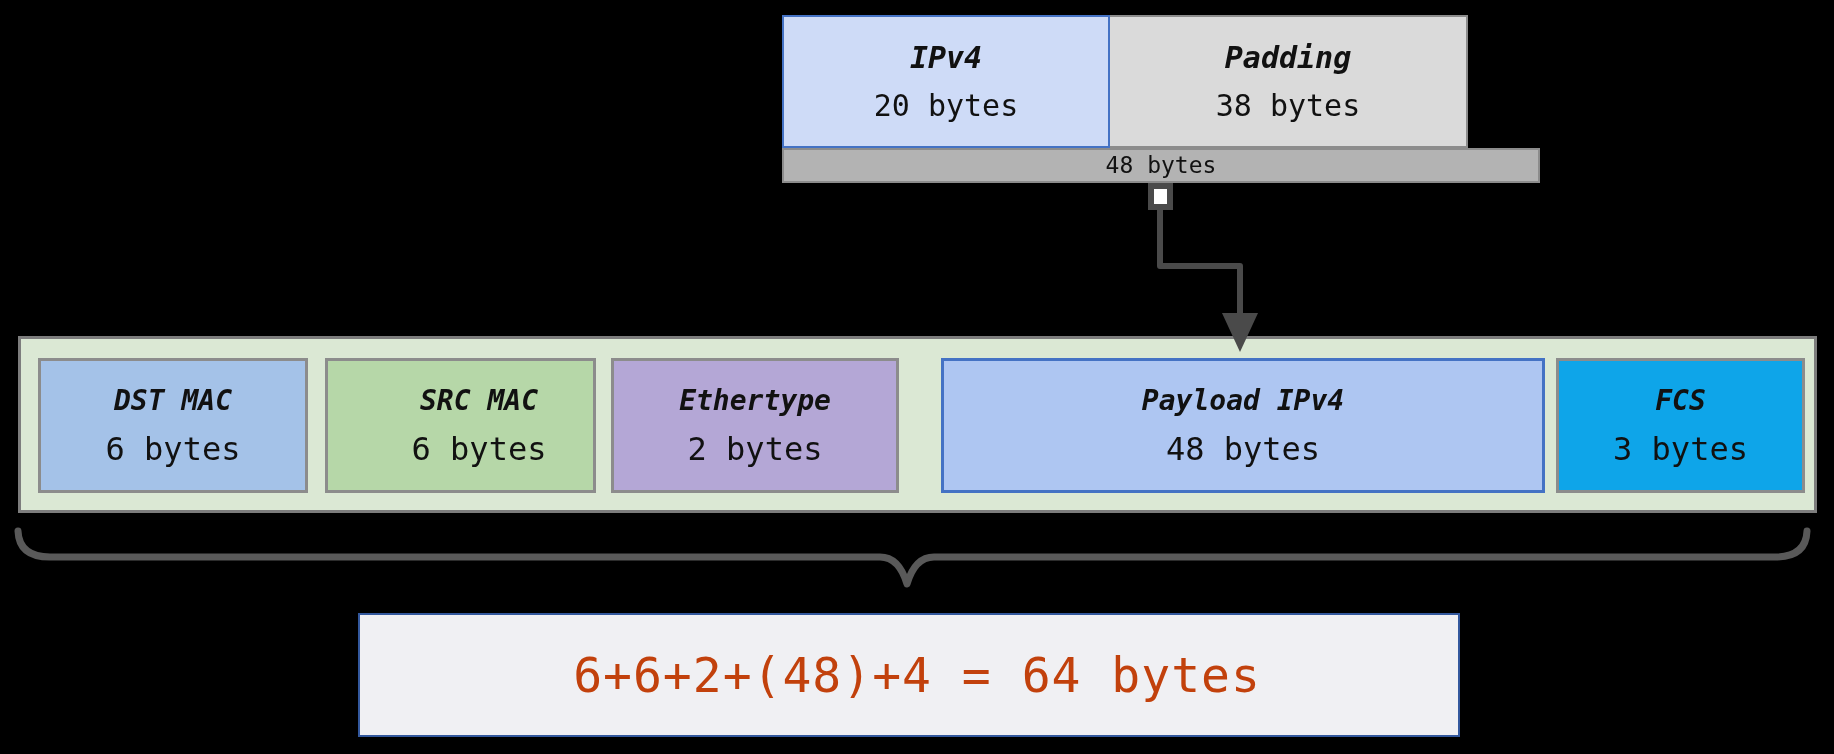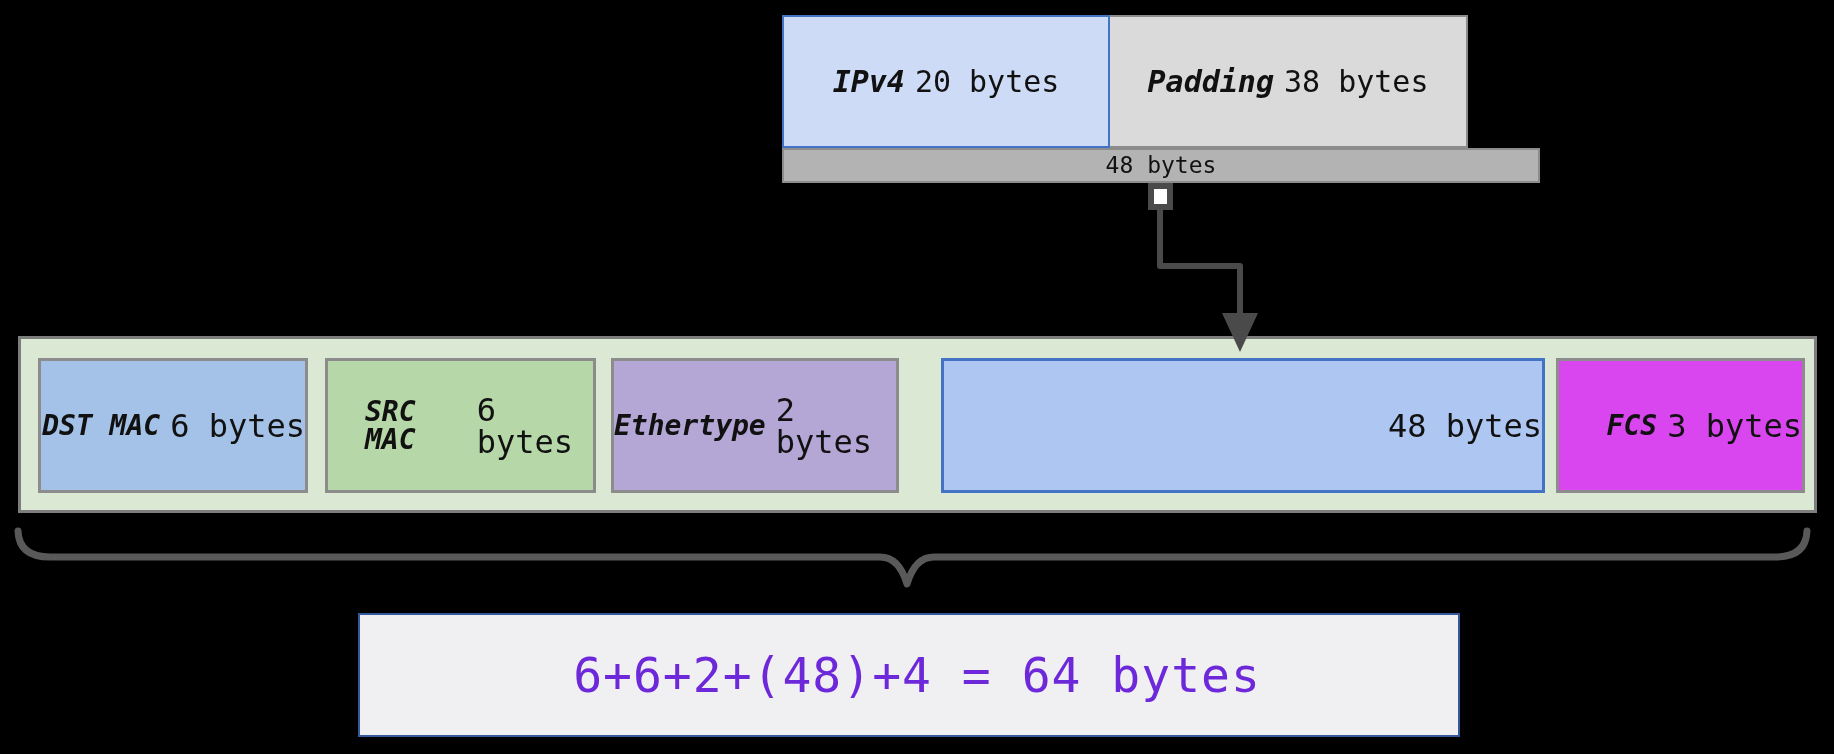--- a/index.html
+++ b/index.html
@@ -2,38 +2,38 @@
 <html><head>
 <meta charset="utf-8">
 <style>
   html,body{margin:0;padding:0;background:#000;}
   #canvas{
     position:relative;width:1834px;height:754px;background:#000000;overflow:hidden;
     font-family:"DejaVu Sans Mono", monospace;
   }
   .box{
     position:absolute;box-sizing:border-box;
-    display:flex;flex-direction:row;align-items:center;justify-content:center;
-    gap:10px;
+    display:flex;flex-direction:column;align-items:center;justify-content:center;
+    gap:18px;
   }
   .box .title{font-weight:bold;font-style:italic;color:#111;line-height:1;}
   .box .size{color:#111;line-height:1;}
   
   .ip-seg .title{font-size:30px;}
   .ip-seg .size{font-size:30px;}
   #ipv4-box{left:782px;top:15px;width:328px;height:133px;border:2px solid;z-index:3;}
   #padding-box{left:1108px;top:15px;width:360px;height:133px;border:2px solid;z-index:2;}
   #total-bar{
     left:782px;top:148px;width:758px;height:35px;border:2px solid;z-index:2;
     flex-direction:row;gap:0;
   }
   #total-bar .size{font-size:23px;}
   
   #frame{left:18px;top:336px;width:1799px;height:177px;border:3px solid;z-index:1;}
-  .field{top:19px;height:135px;border:3px solid;justify-content:flex-end;}
+  .field{top:19px;height:135px;border:3px solid;}
   .field .title{font-size:28px;}
   .field .size{font-size:32px;}
   #field-dst{left:17px;width:270px;}
   #field-src{left:304px;width:271px;}
   #field-eth{left:590px;width:288px;}
   #field-pay{left:920px;width:604px;}
   #field-fcs{left:1535px;width:249px;}
   
   #overlay{position:absolute;left:0;top:0;width:1834px;height:754px;z-index:4;pointer-events:none;}
   
@@ -72,37 +72,38 @@
       <div class="title">SRC MAC</div>
       <div class="size">6 bytes</div>
     </div>
 
     <div id="field-eth" class="box field" style="background-color: rgb(180, 167, 214); border-color: rgb(140, 140, 140);">
       <div class="title">Ethertype</div>
       <div class="size">2 bytes</div>
     </div>
 
     <div id="field-pay" class="box field" style="background-color: rgb(174, 198, 242); border-color: rgb(68, 114, 196);">
+      <div class="title">Payload IPv4</div>
       <div class="size">48 bytes</div>
     </div>
 
-    <div id="field-fcs" class="box field" style="background-color: #d946ef; border-color: rgb(140, 140, 140);">
+    <div id="field-fcs" class="box field" style="background-color: #0ea5e9; border-color: rgb(140, 140, 140);">
       <div class="title">FCS</div>
       <div class="size">3 bytes</div>
     </div>
   </div>
 
   <svg id="overlay" viewBox="0 0 1834 754" xmlns="http://www.w3.org/2000/svg">
     <g>
       <polyline points="1160,206 1160,266 1240,266 1240,318" fill="none" stroke-width="6" stroke-linejoin="round" stroke="#4a4a4a"></polyline>
       <polygon points="1222,313 1258,313 1240,352" fill="#4a4a4a"></polygon>
       <rect x="1151" y="186" width="19" height="21" stroke-width="6" fill="#ffffff" stroke="#4a4a4a"></rect>
     </g>
     <g>
       <path d="M 18 531 Q 19 557 50 557 L 880 557 Q 899 557 907 584 Q 915 557 934 557 L 1775 557 Q 1806 557 1807 531" fill="none" stroke-width="7" stroke-linecap="round" stroke-linejoin="round" stroke="#595959"></path>
     </g>
   </svg>
 
   <div id="formula-box" class="box" style="background-color: rgb(240, 240, 243); border-color: rgb(51, 88, 157);">
-    <div class="formula" style="color: #6d28d9; margin-left: 16px;">6+6+2+(48)+4 = 64 bytes</div>
+    <div class="formula" style="color: #c2410c; margin-left: 16px;">6+6+2+(48)+4 = 64 bytes</div>
   </div>
 
 </div>
 
 </body></html>

